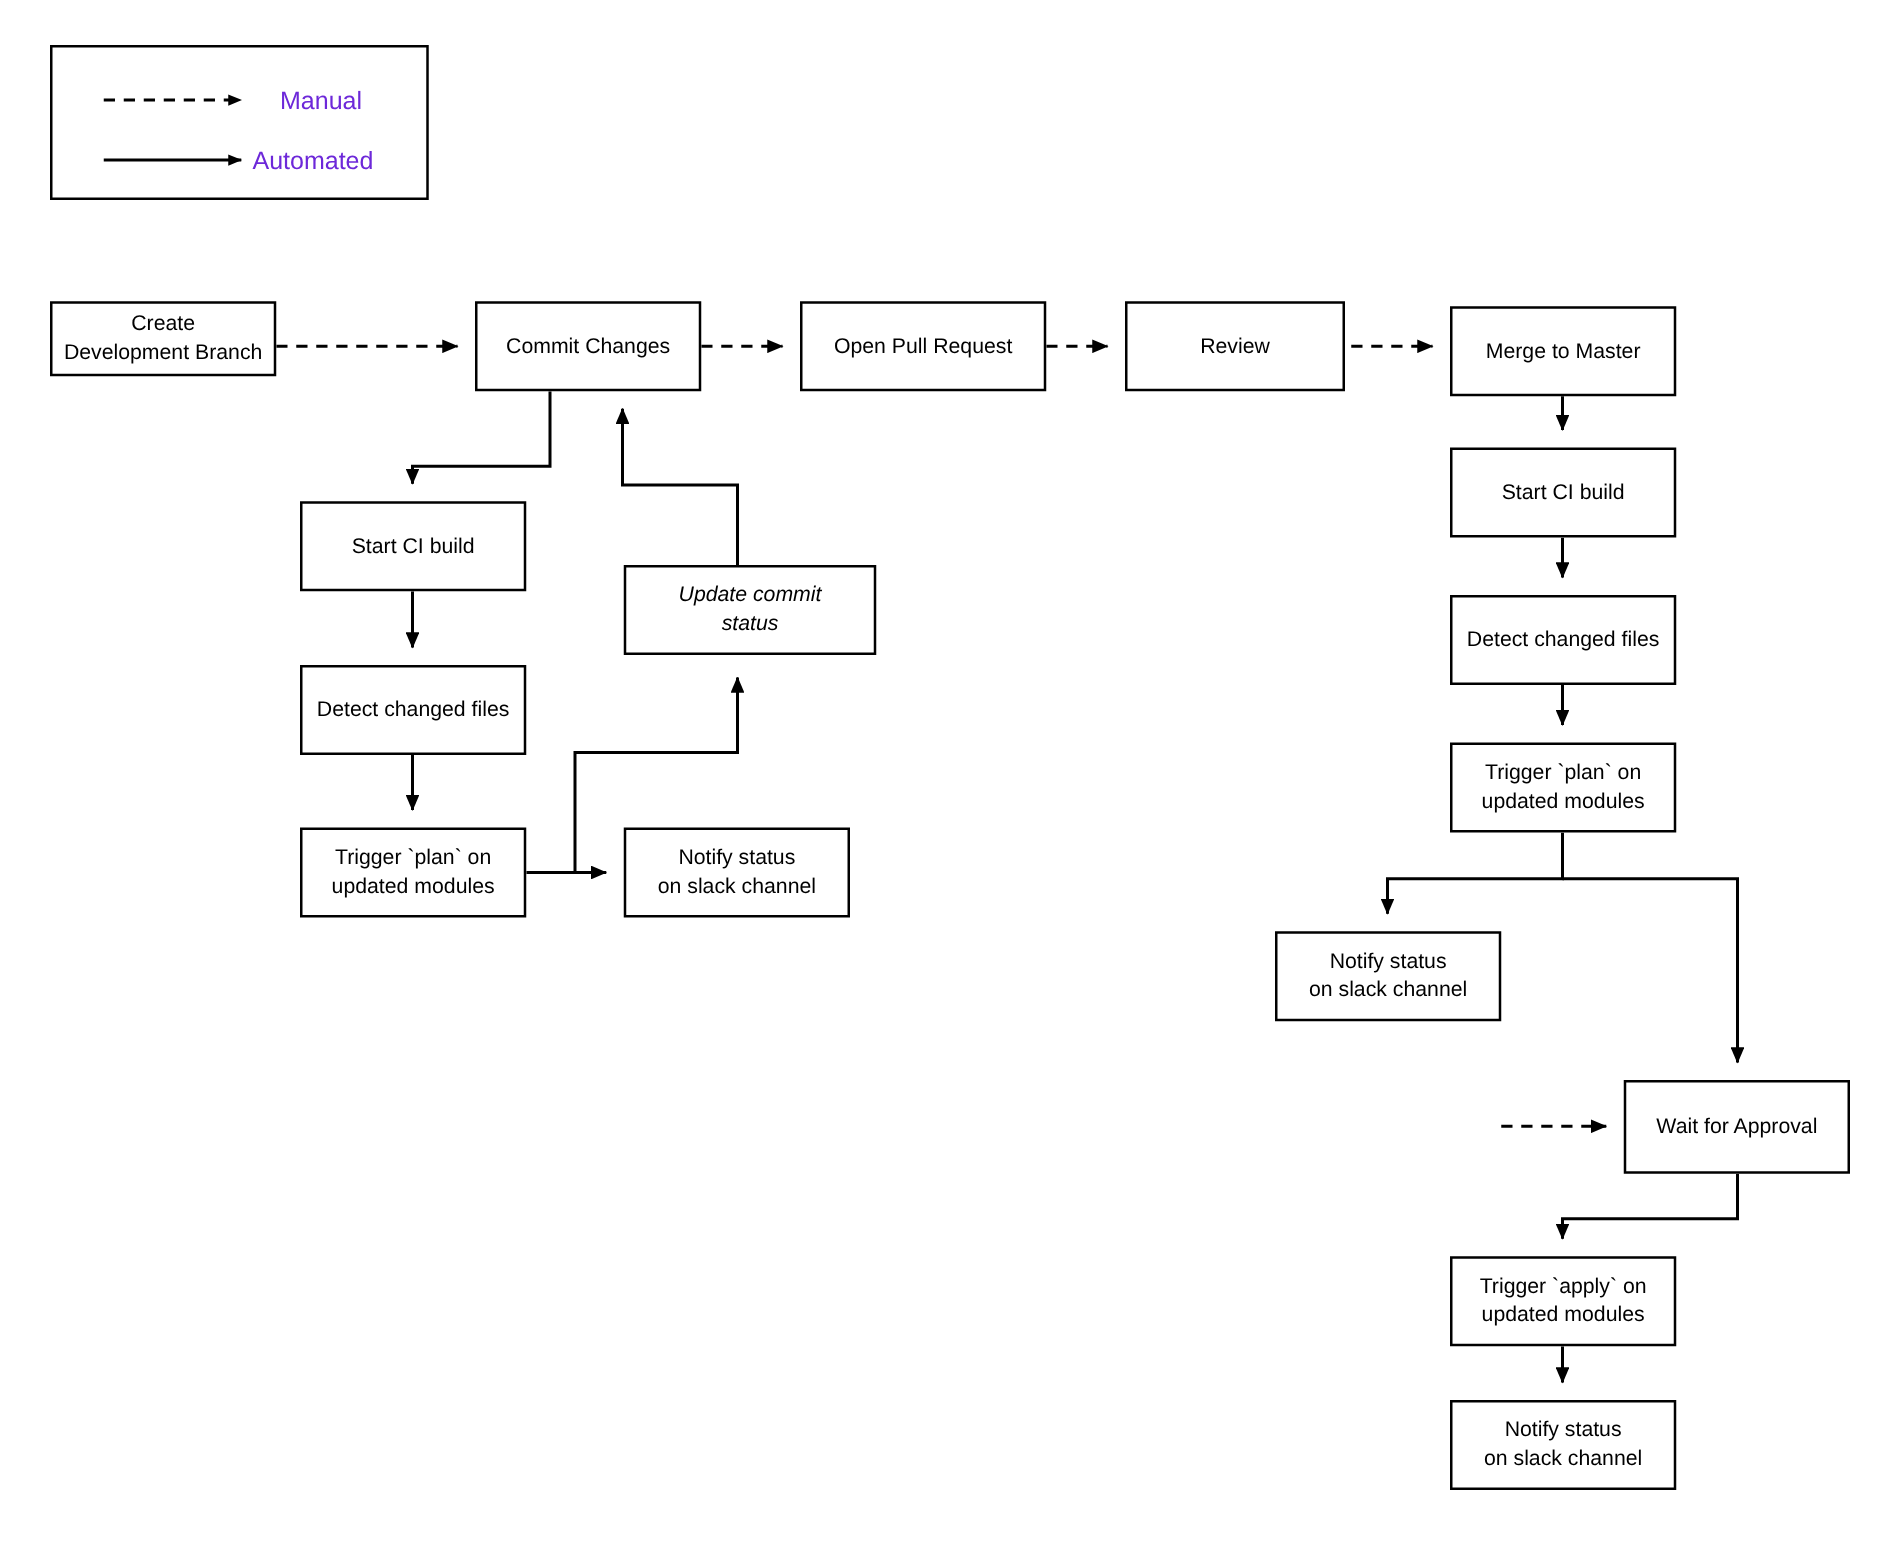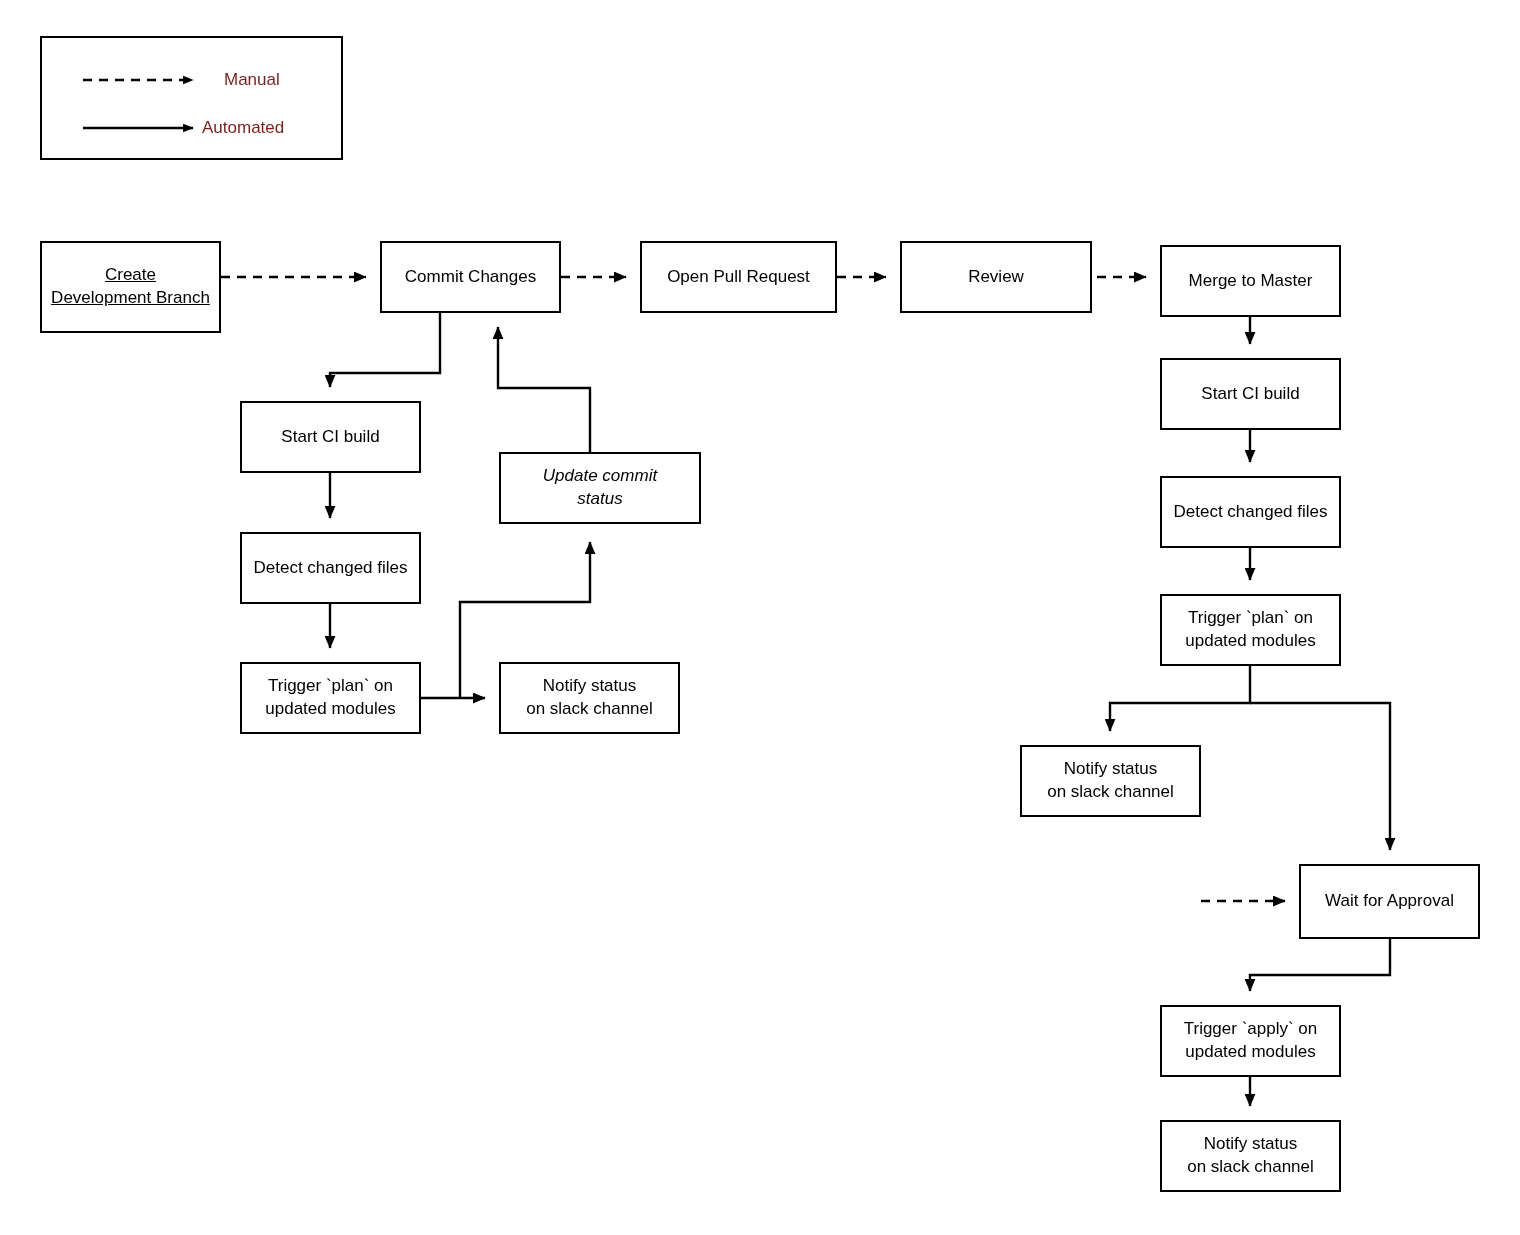--- a/index.html
+++ b/index.html
@@ -32,22 +32,22 @@
   }
   .legend-box {
     position: absolute;
     box-sizing: border-box;
     border: 2px solid #000000;
     background: #ffffff;
     z-index: 3;
   }
   .legend-label {
     position: absolute;
-    font-size: 17px;
-    color: #7f1d1d;
+    font-size: 20px;
+    color: #6d28d9;
     white-space: nowrap;
     z-index: 4;
   }
   svg.edges {
     position: absolute;
     left: 0;
     top: 0;
     width: 1520px;
     height: 1235px;
     z-index: 1;
@@ -110,28 +110,28 @@
     <path class="ln" d="M1250,666 L1250,703 L1110,703 L1110,731" marker-end="url(#ah)"></path>
     <path class="ln" d="M1250,703 L1390,703 L1390,850" marker-end="url(#ah)"></path>
 
     <line class="ln-dash" x1="1201" y1="901" x2="1285" y2="901" marker-end="url(#ah)"></line>
 
     <path class="ln" d="M1390,939 L1390,975 L1250,975 L1250,991" marker-end="url(#ah)"></path>
 
     <line class="ln" x1="1250" y1="1077" x2="1250" y2="1106" marker-end="url(#ah)"></line>
   </svg>
 
-  <div class="node" style="left:40px; top:241px; width:181px; height:92px;text-decoration:underline;">Create
+  <div class="node" style="left:40px; top:241px; width:181px; height:60px;">Create
 Development Branch</div>
 
   <div class="node" style="left:380px; top:241px; width:181px; height:72px;">Commit Changes</div>
 
   <div class="node" style="left:640px; top:241px; width:197px; height:72px;">Open Pull Request</div>
 
-  <div class="node" style="left:900px; top:241px; width:192px; height:72px;">Review</div>
+  <div class="node" style="left:900px; top:241px; width:176px; height:72px;">Review</div>
 
   <div class="node" style="left:1160px; top:245px; width:181px; height:72px;">Merge to Master</div>
 
   <div class="node" style="left:240px; top:401px; width:181px; height:72px;">Start CI build</div>
 
   <div class="node" style="left:240px; top:532px; width:181px; height:72px;">Detect changed files</div>
 
   <div class="node" style="left:240px; top:662px; width:181px; height:72px;">Trigger `plan` on
 updated modules</div>
 

